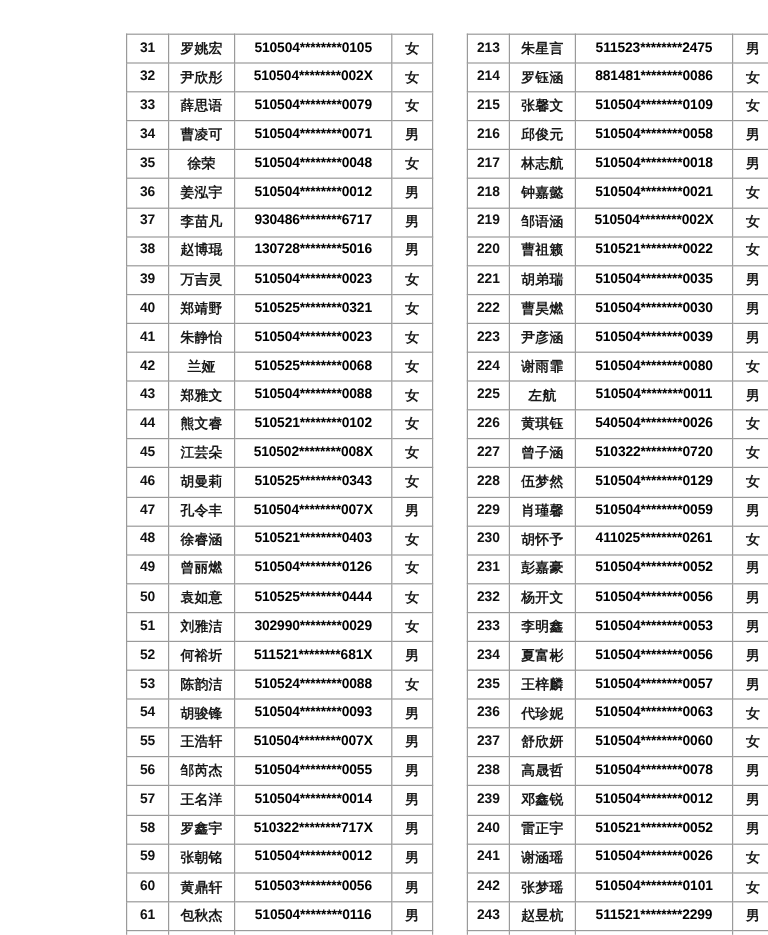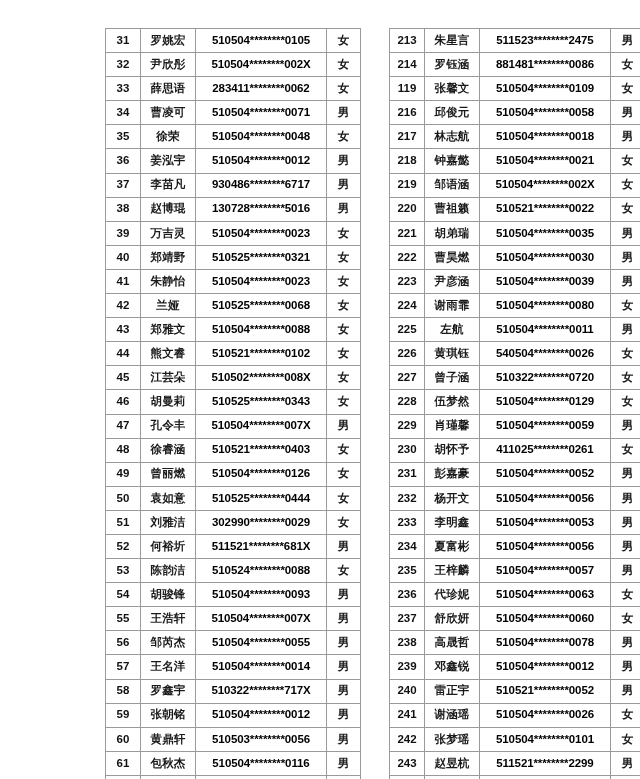--- a/index.html
+++ b/index.html
@@ -108,21 +108,21 @@
           </tr>
           <tr>
             <td class="c-index">32</td>
             <td class="c-name">尹欣彤</td>
             <td class="c-id">510504********002X</td>
             <td class="c-sex">女</td>
           </tr>
           <tr>
             <td class="c-index">33</td>
             <td class="c-name">薛思语</td>
-            <td class="c-id">283411********0062</td>
+            <td class="c-id">510504********0079</td>
             <td class="c-sex">女</td>
           </tr>
           <tr>
             <td class="c-index">34</td>
             <td class="c-name">曹凌可</td>
             <td class="c-id">510504********0071</td>
             <td class="c-sex">男</td>
           </tr>
           <tr>
             <td class="c-index">35</td>
@@ -305,21 +305,21 @@
             <td class="c-id">511523********2475</td>
             <td class="c-sex">男</td>
           </tr>
           <tr>
             <td class="c-index">214</td>
             <td class="c-name">罗钰涵</td>
             <td class="c-id">881481********0086</td>
             <td class="c-sex">女</td>
           </tr>
           <tr>
-            <td class="c-index">119</td>
+            <td class="c-index">215</td>
             <td class="c-name">张馨文</td>
             <td class="c-id">510504********0109</td>
             <td class="c-sex">女</td>
           </tr>
           <tr>
             <td class="c-index">216</td>
             <td class="c-name">邱俊元</td>
             <td class="c-id">510504********0058</td>
             <td class="c-sex">男</td>
           </tr>

